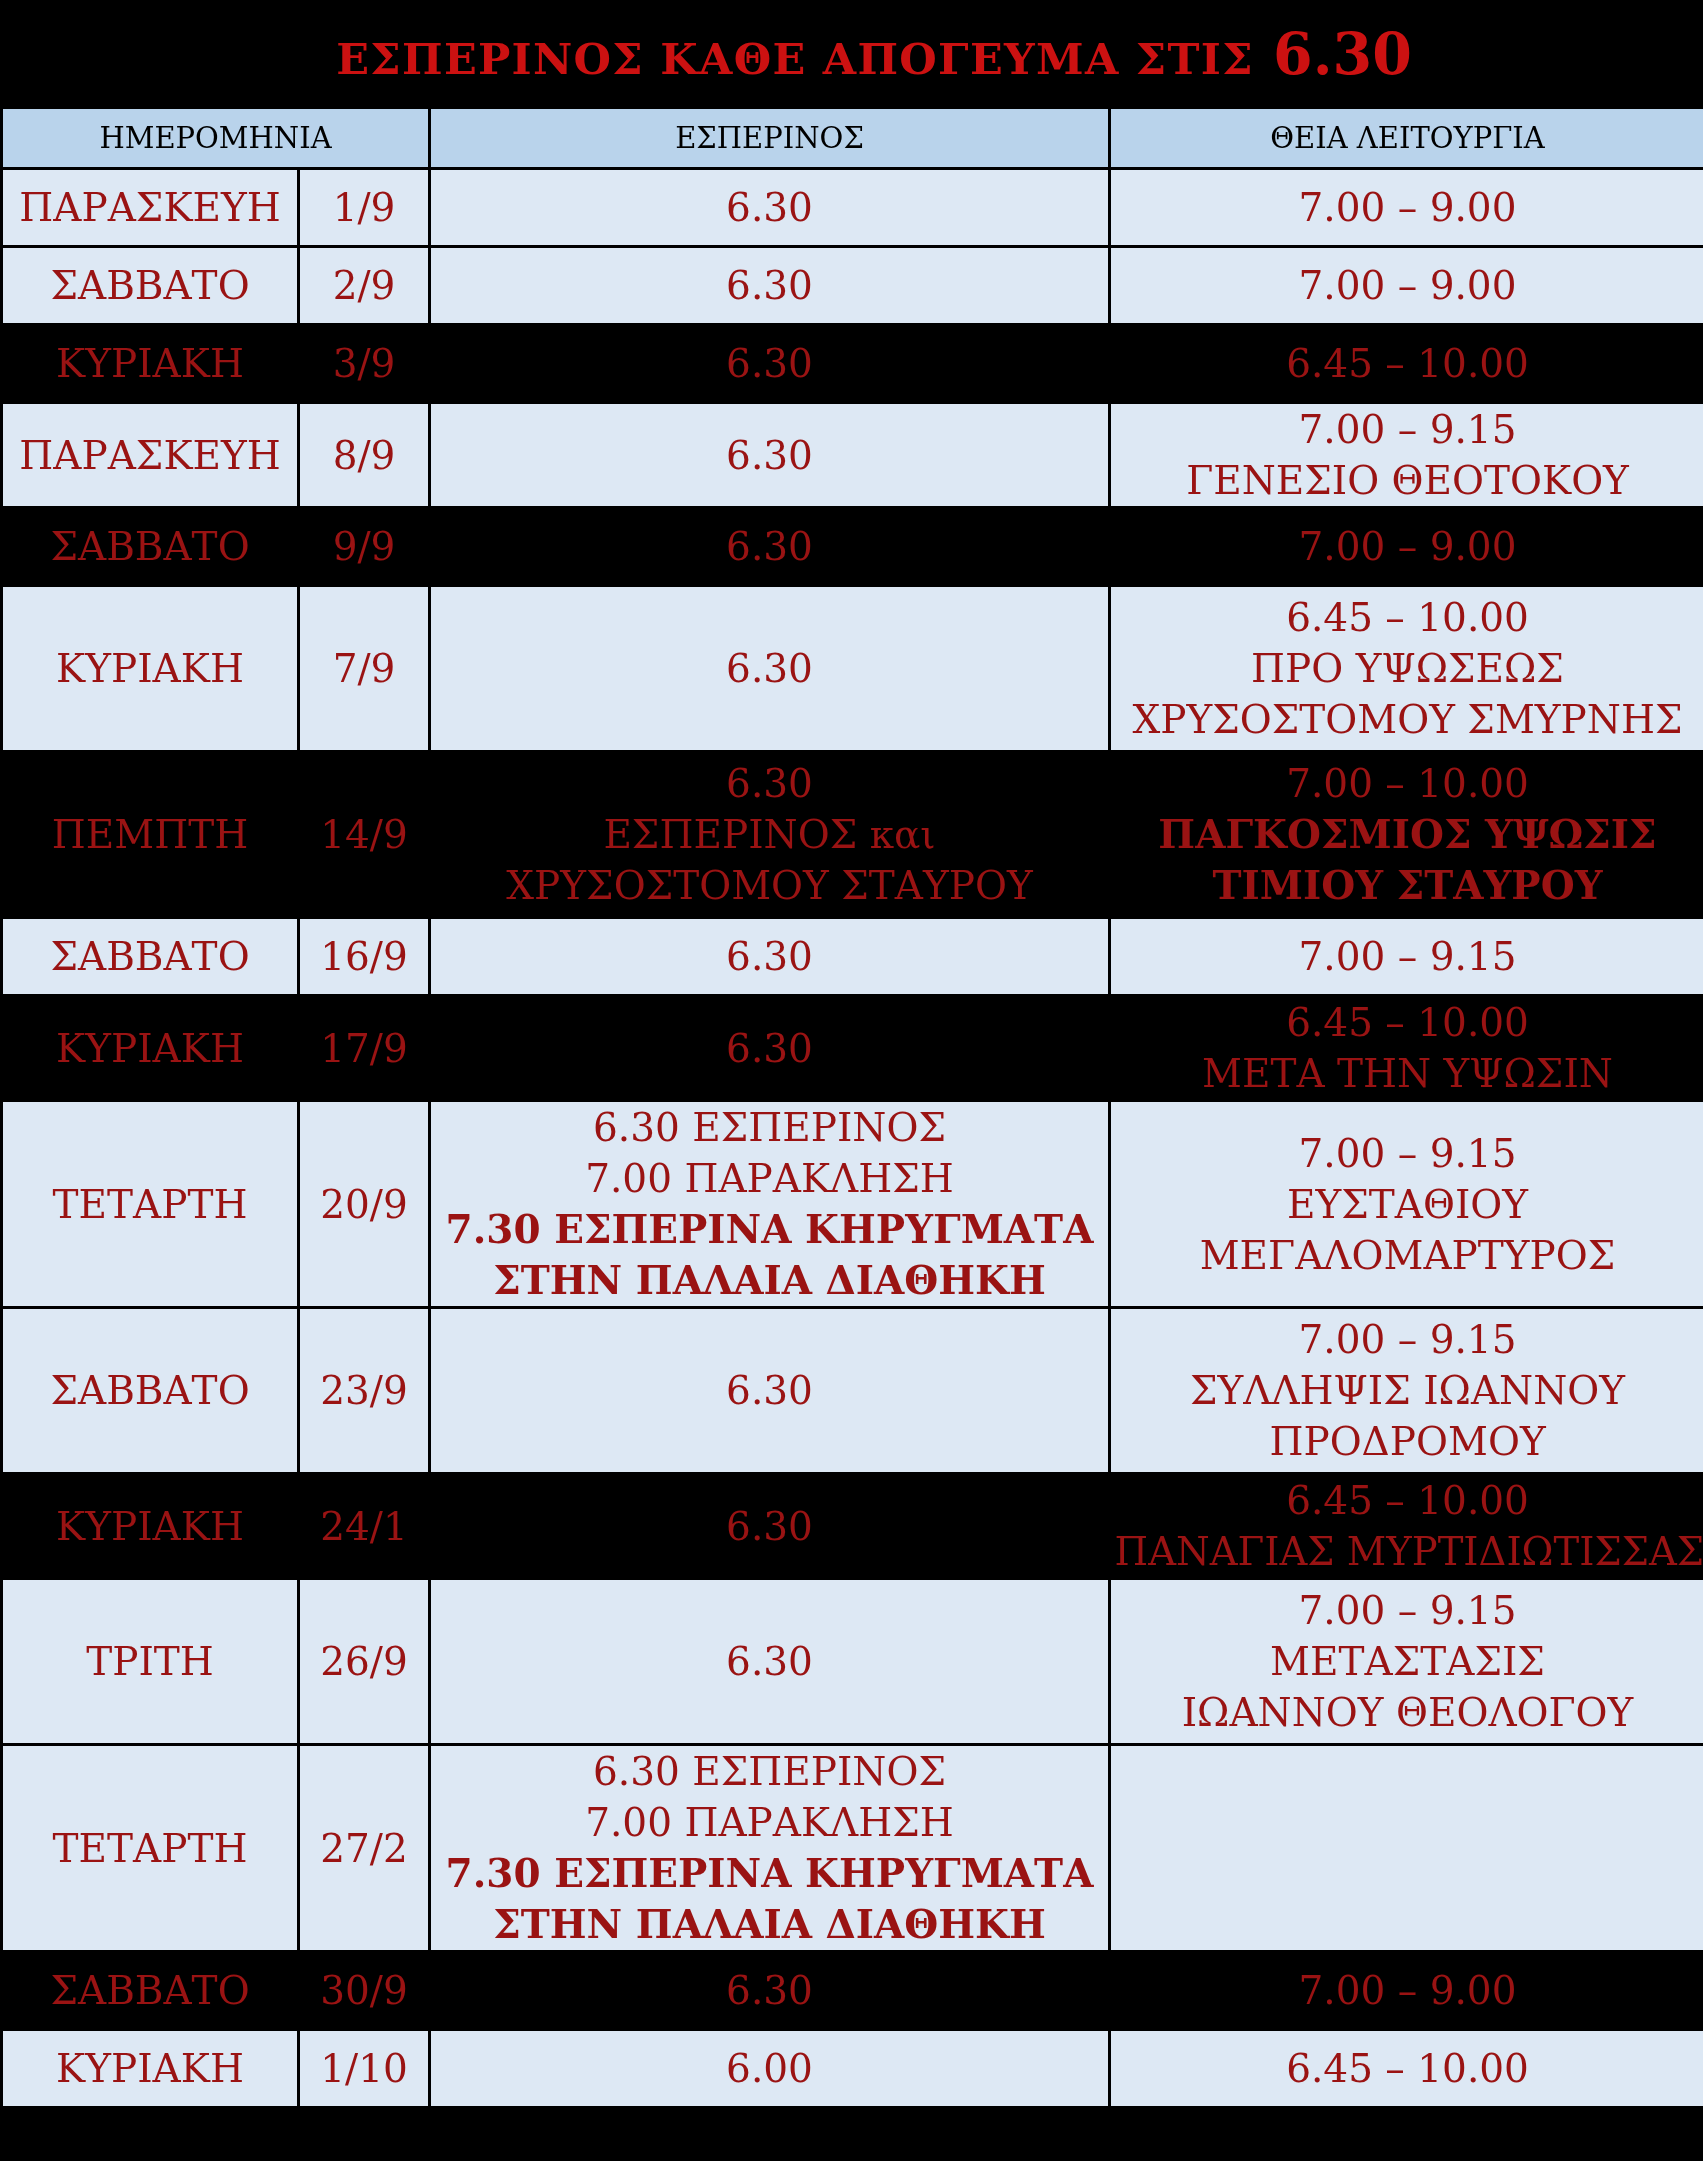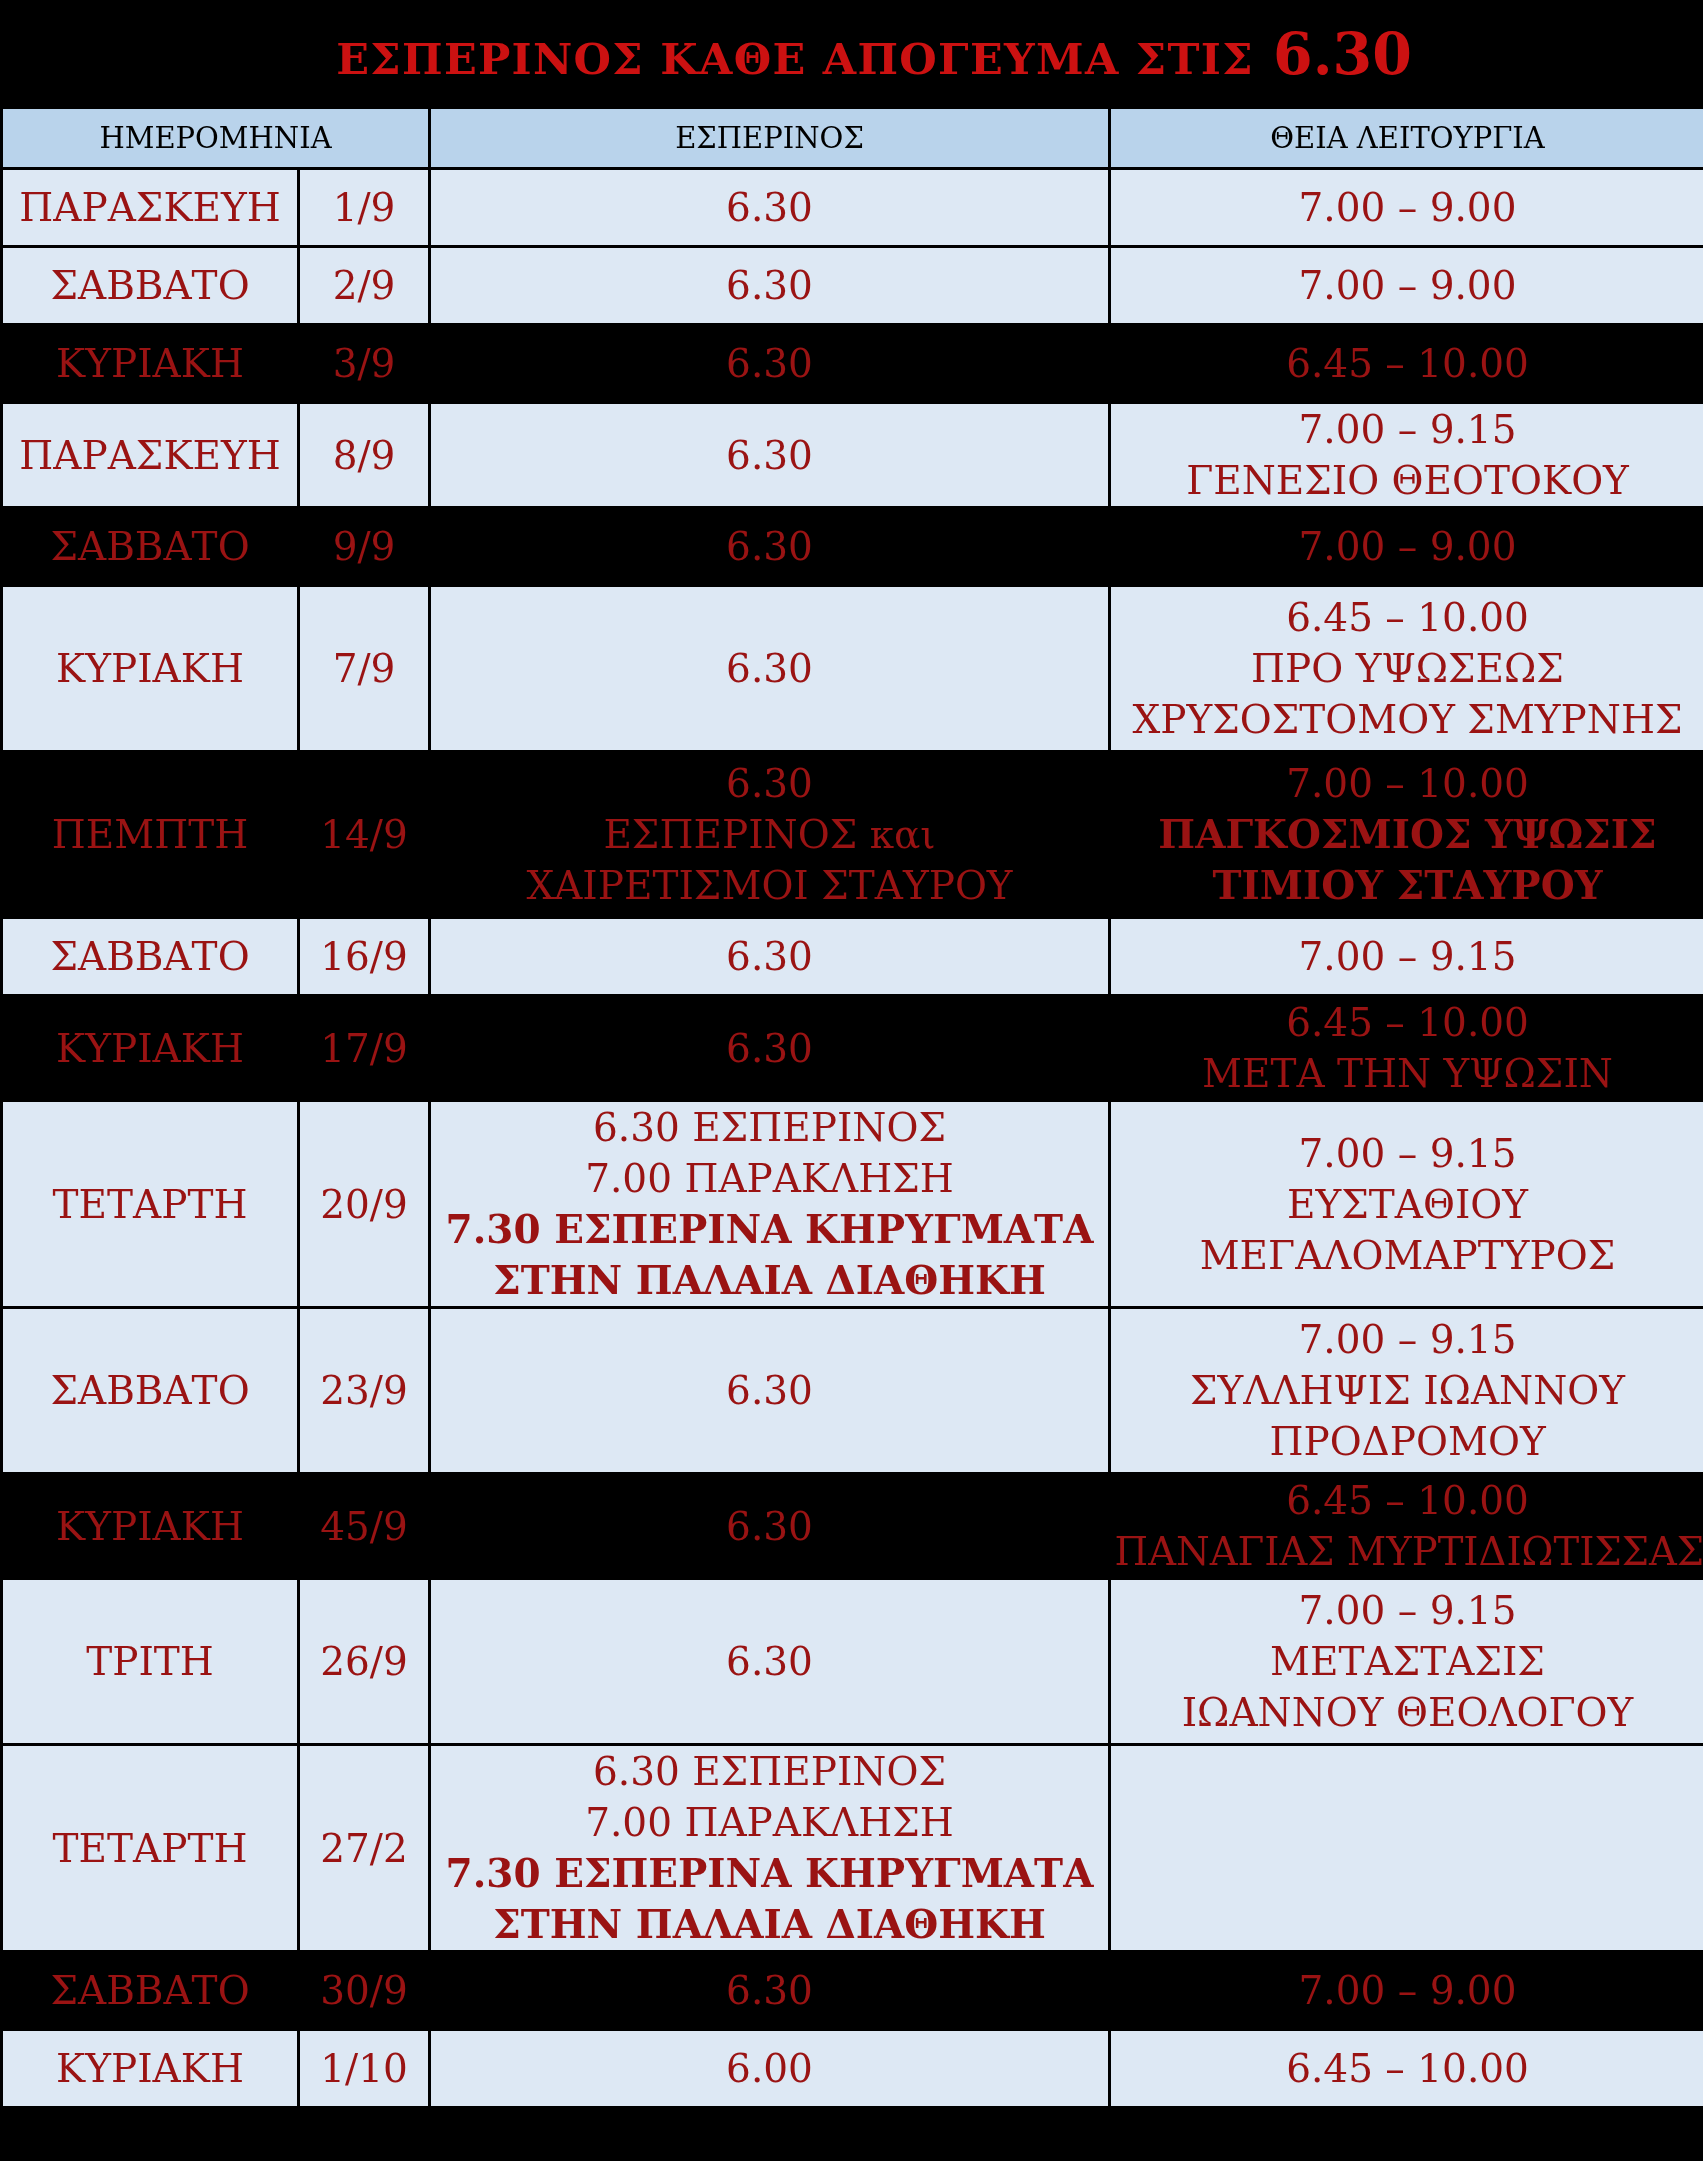--- a/index.html
+++ b/index.html
@@ -204,21 +204,21 @@
         <tr class="dark lines-3">
           <td>
             <div class="line"><span>ΠΕΜΠΤΗ</span></div>
           </td>
           <td>
             <div class="line"><span>14/9</span></div>
           </td>
           <td>
             <div class="line"><span>6.30</span></div>
             <div class="line"><span>ΕΣΠΕΡΙΝΟΣ και</span></div>
-            <div class="line"><span>ΧΑΙΡΕΤΙΣΜΟΙ ΣΤΑΥΡΟΥ</span></div>
+            <div class="line"><span>ΧΡΥΣΟΣΤΟΜΟΥ ΣΤΑΥΡΟΥ</span></div>
           </td>
           <td>
             <div class="line"><span>7.00 – 10.00</span></div>
             <div class="line bold"><span>ΠΑΓΚΟΣΜΙΟΣ ΥΨΩΣΙΣ</span></div>
             <div class="line bold"><span>ΤΙΜΙΟΥ ΣΤΑΥΡΟΥ</span></div>
           </td>
         </tr>
         <tr class="blue lines-1">
           <td>
             <div class="line"><span>ΣΑΒΒΑΤΟ</span></div>
@@ -281,21 +281,21 @@
             <div class="line"><span>7.00 – 9.15</span></div>
             <div class="line"><span>ΣΥΛΛΗΨΙΣ ΙΩΑΝΝΟΥ</span></div>
             <div class="line"><span>ΠΡΟΔΡΟΜΟΥ</span></div>
           </td>
         </tr>
         <tr class="dark lines-2">
           <td>
             <div class="line"><span>ΚΥΡΙΑΚΗ</span></div>
           </td>
           <td>
-            <div class="line"><span>45/9</span></div>
+            <div class="line"><span>24/1</span></div>
           </td>
           <td>
             <div class="line"><span>6.30</span></div>
           </td>
           <td>
             <div class="line"><span>6.45 – 10.00</span></div>
             <div class="line"><span style="transform: scaleX(0.988);">ΠΑΝΑΓΙΑΣ ΜΥΡΤΙΔΙΩΤΙΣΣΑΣ</span></div>
           </td>
         </tr>
         <tr class="blue lines-3">

